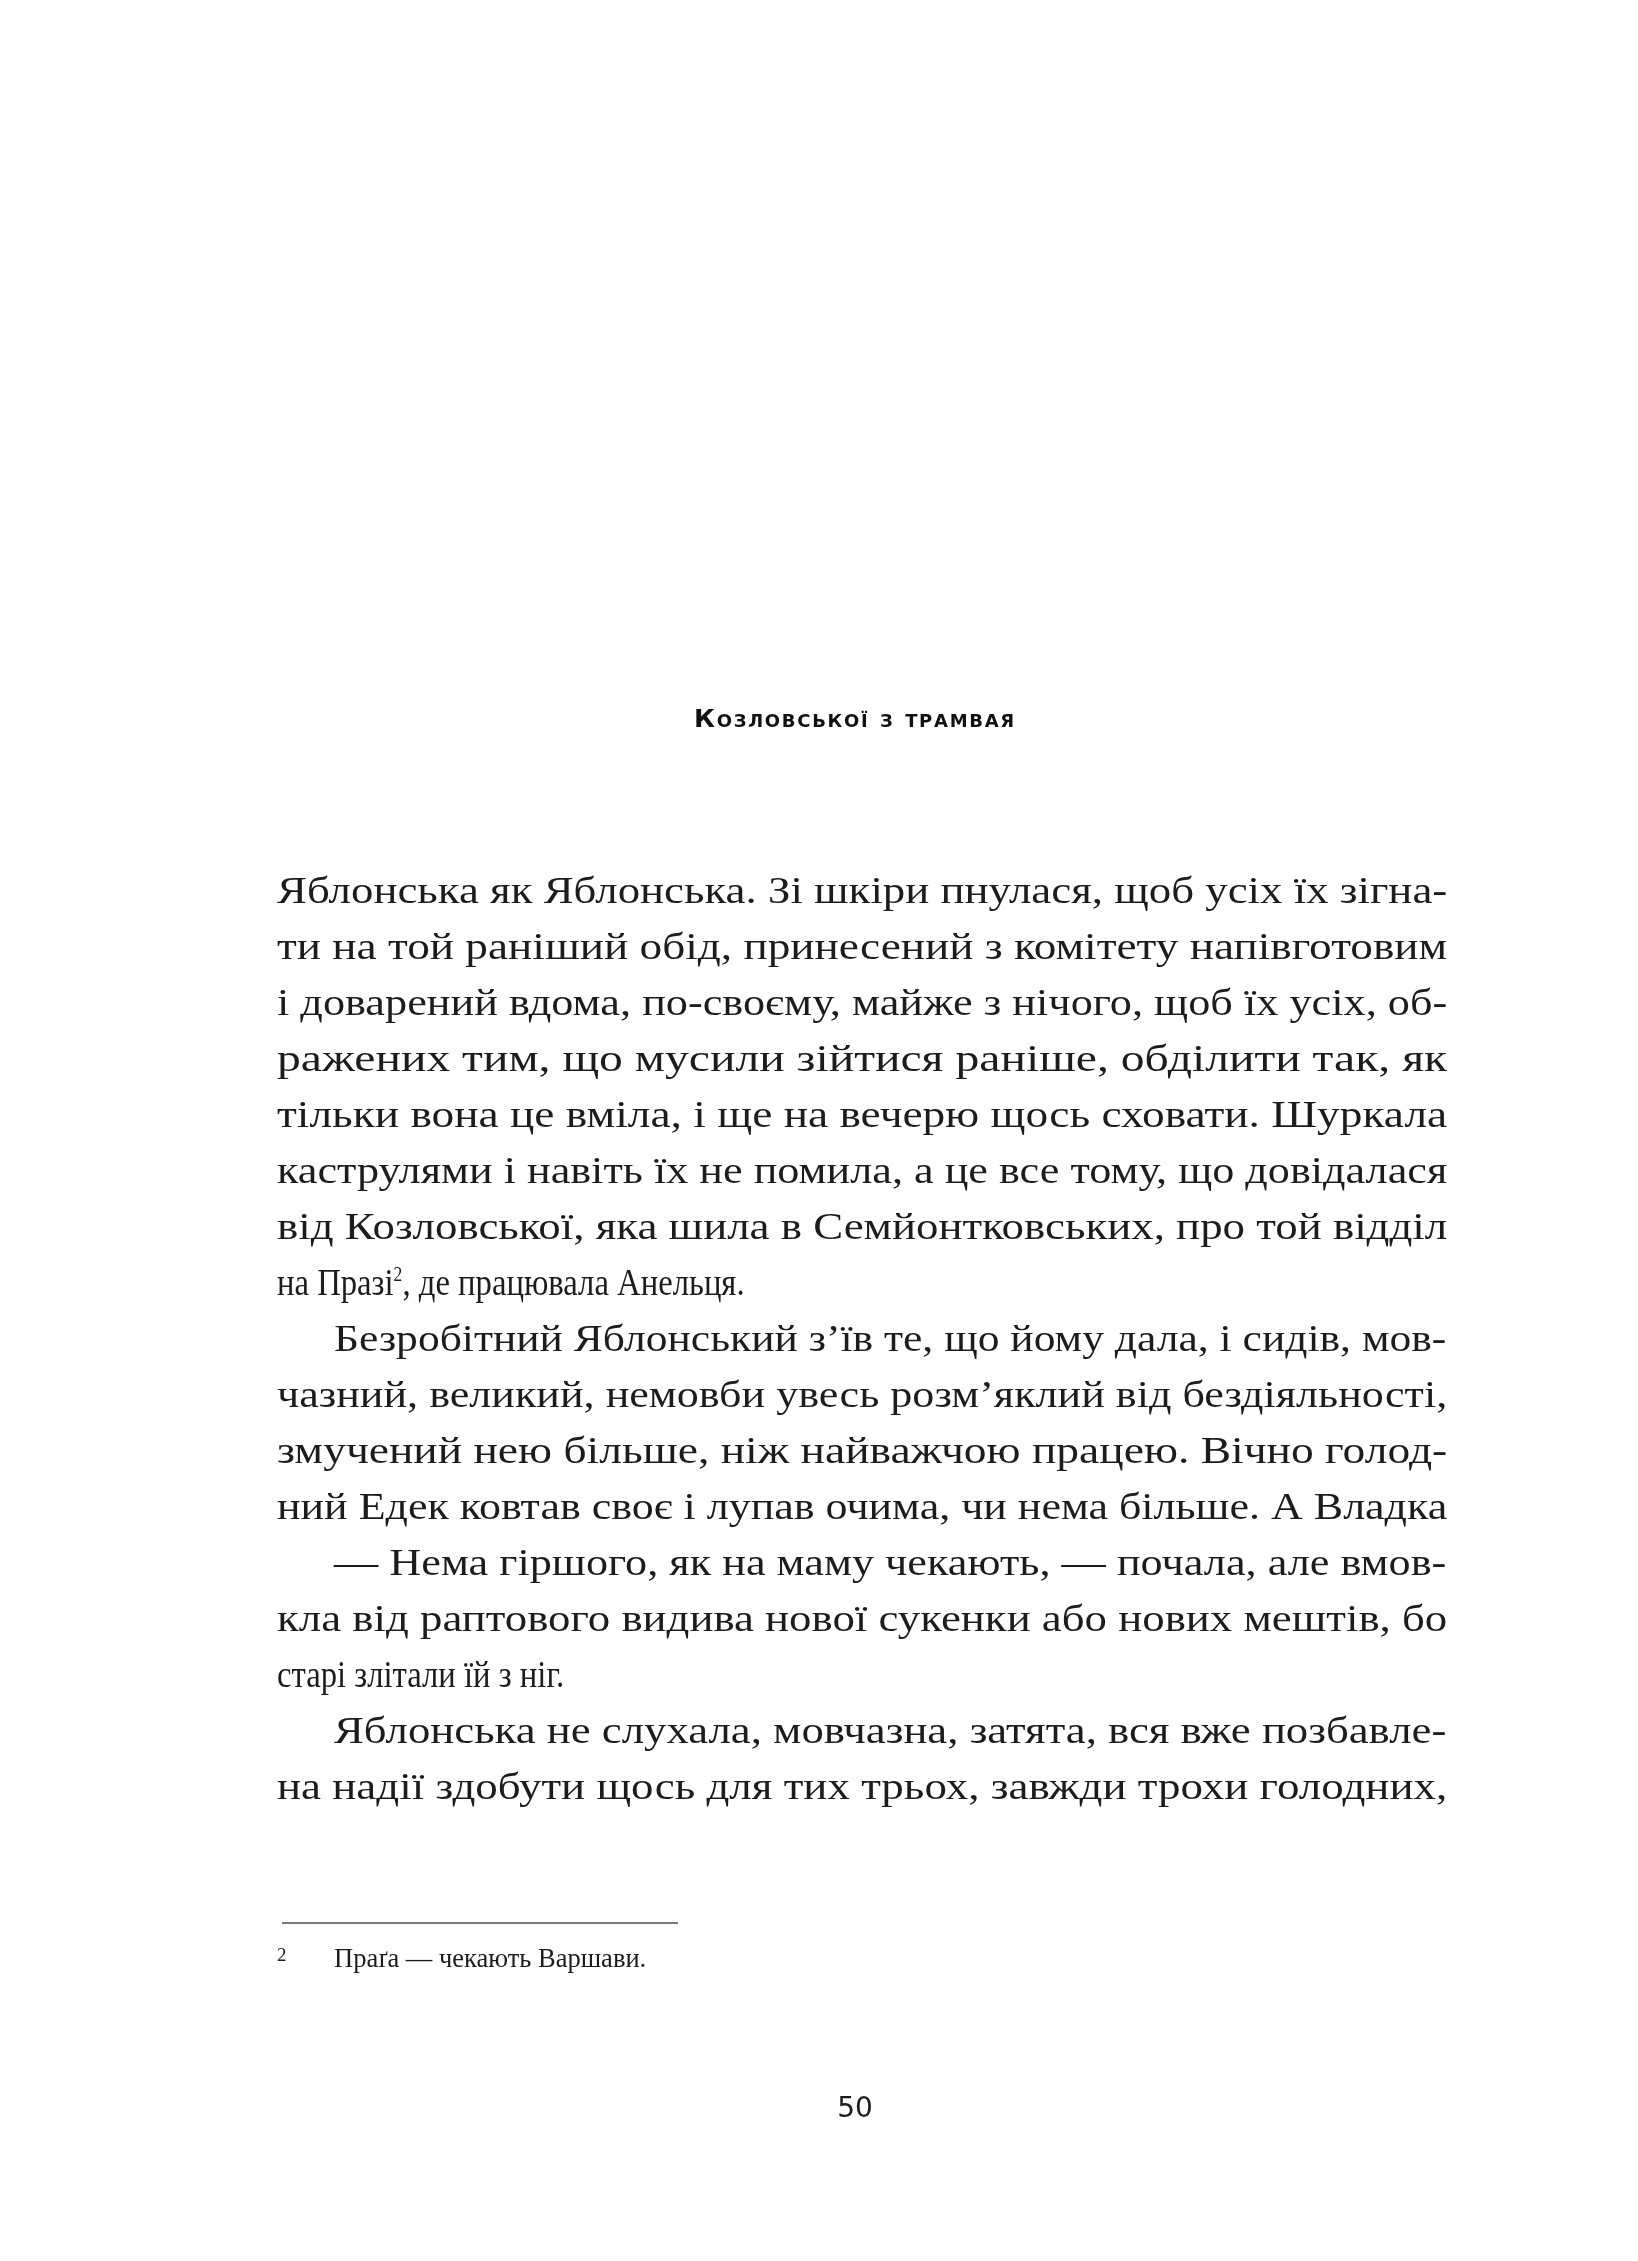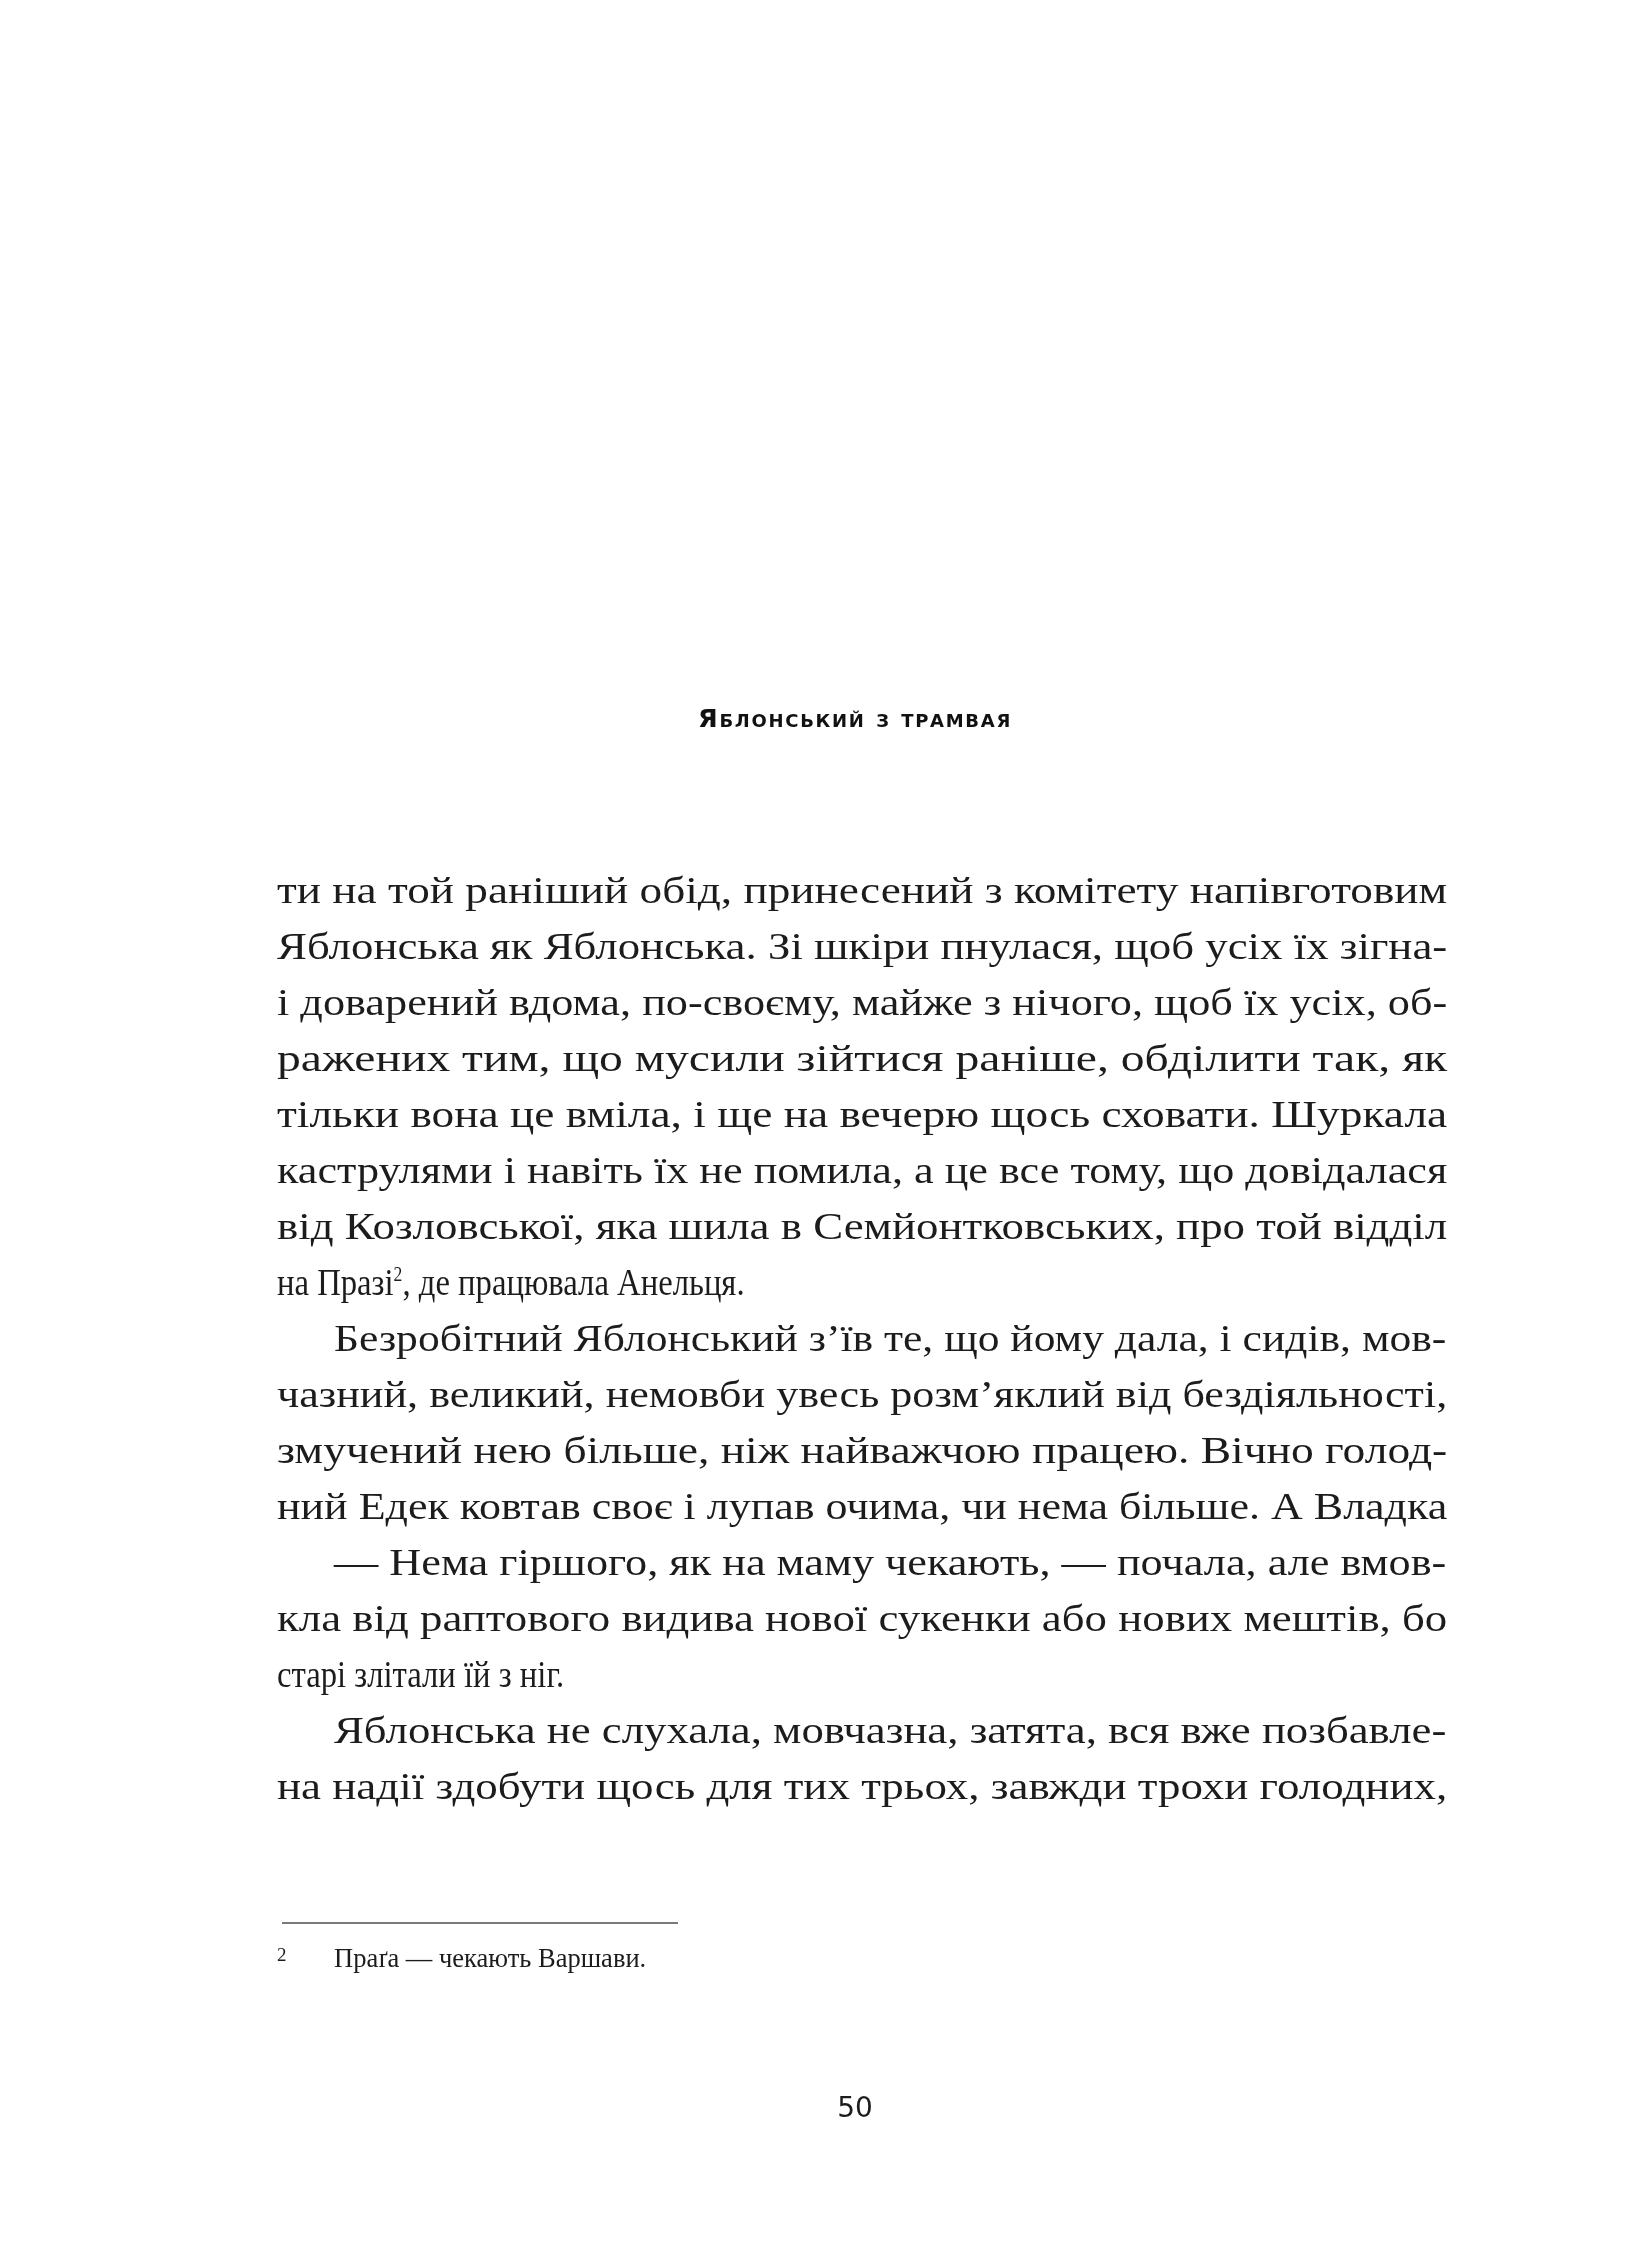--- a/index.html
+++ b/index.html
@@ -105,26 +105,26 @@
     color: #1c1c1c;
     padding-left: 72px;
     box-sizing: border-box;
   }
 </style>
 </head>
 <body>
 
 <div class="page">
 
-  <div class="chapter-title">Яблонський з трамвая</div>
+  <div class="chapter-title">Козловської з трамвая</div>
 
   <div class="body-text">
 
+    <span class="line" style="text-align: left; text-align-last: left;"><span style="display: inline-block; white-space: nowrap; transform-origin: left center; transform: scaleX(1.1804);">Яблонська як Яблонська. Зі шкіри пнулася, щоб усіх їх зігна-</span></span>
     <span class="line" style="text-align: left; text-align-last: left;"><span style="display: inline-block; white-space: nowrap; transform-origin: left center; transform: scaleX(1.1915);">ти на той раніший обід, принесений з комітету напівготовим</span></span>
-    <span class="line" style="text-align: left; text-align-last: left;"><span style="display: inline-block; white-space: nowrap; transform-origin: left center; transform: scaleX(1.1804);">Яблонська як Яблонська. Зі шкіри пнулася, щоб усіх їх зігна-</span></span>
     <span class="line" style="text-align: center; text-align-last: left;"><span style="display: inline-block; white-space: nowrap; transform-origin: left center; transform: scaleX(1.1653);">і доварений вдома, по-своєму, майже з нічого, щоб їх усіх, об-</span></span>
     <span class="line" style="text-align: left; text-align-last: left;"><span style="display: inline-block; white-space: nowrap; transform-origin: left center; transform: scaleX(1.2537);">ражених тим, що мусили зійтися раніше, обділити так, як</span></span>
     <span class="line" style="text-align: center; text-align-last: left;"><span style="display: inline-block; white-space: nowrap; transform-origin: left center; transform: scaleX(1.1943);">тільки вона це вміла, і ще на вечерю щось сховати. Шуркала</span></span>
     <span class="line" style="text-align: left; text-align-last: left;"><span style="display: inline-block; white-space: nowrap; transform-origin: left center; transform: scaleX(1.1632);">каструлями і навіть їх не помила, а це все тому, що довідалася</span></span>
     <span class="line" style="text-align: left; text-align-last: left;"><span style="display: inline-block; white-space: nowrap; transform-origin: left center; transform: scaleX(1.1813);">від Козловської, яка шила в Семйонтковських, про той відділ</span></span>
     <span class="line last" style="text-align: left; text-align-last: left;"><span style="display: inline-block; white-space: nowrap; transform-origin: left center; transform: scaleX(0.86);"><span>на Празі</span><sup class="fn-ref">2</sup><span>, де працювала Анельця.</span></span></span>
 
     <span class="line indent" style="text-align: left; text-align-last: left;"><span style="display: inline-block; white-space: nowrap; transform-origin: left center; transform: scaleX(1.1465);">Безробітний Яблонський з’їв те, що йому дала, і сидів, мов-</span></span>
     <span class="line" style="text-align: left; text-align-last: left;"><span style="display: inline-block; white-space: nowrap; transform-origin: left center; transform: scaleX(1.1613);">чазний, великий, немовби увесь розм’яклий від бездіяльності,</span></span>
     <span class="line" style="text-align: left; text-align-last: left;"><span style="display: inline-block; white-space: nowrap; transform-origin: left center; transform: scaleX(1.198);">змучений нею більше, ніж найважчою працею. Вічно голод-</span></span>

